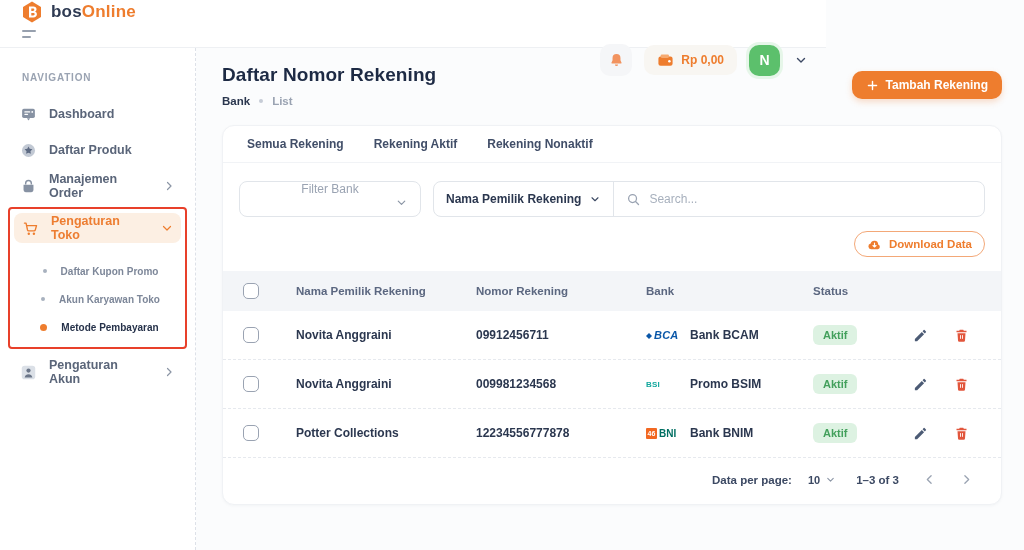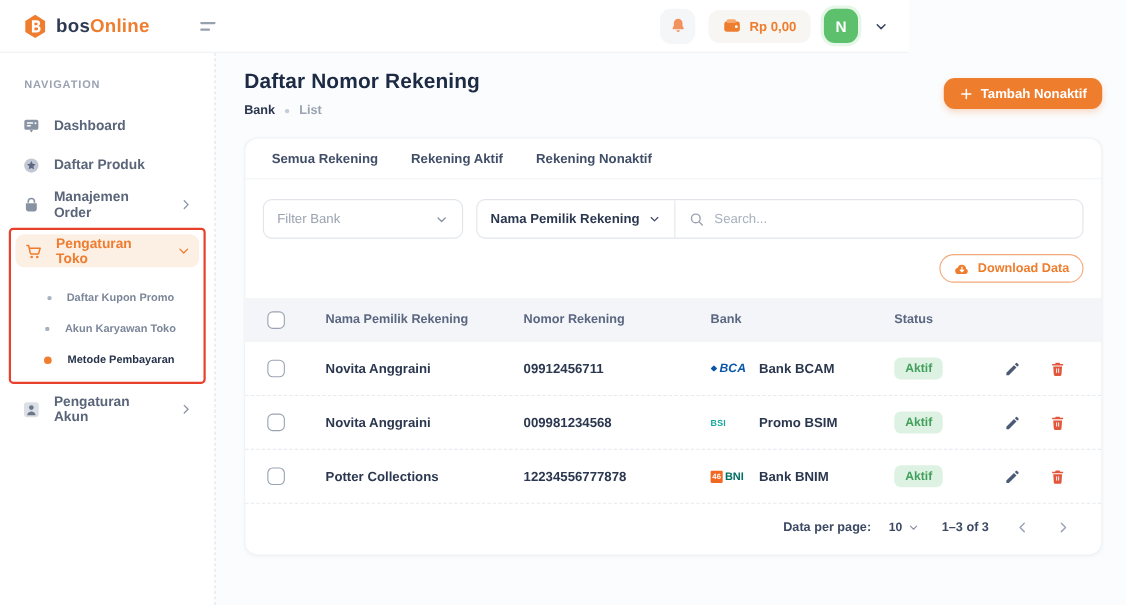--- a/index.html
+++ b/index.html
@@ -3,21 +3,21 @@
 <meta charset="utf-8">
 <style>
   * { margin:0; padding:0; box-sizing:border-box; }
   html,body { width:1024px; height:550px; }
   body { font-family:"Liberation Sans","DejaVu Sans",sans-serif; background:#fbfcfd; color:#2b374f; overflow:hidden; }
 
   .app { position:relative; width:1024px; height:550px; }
 
   
   .topbar { position:absolute; top:0; left:0; width:826px; height:48px; background:#fff;
-            border-bottom:1px solid #eef0f3; display:flex; align-items:center; z-index:5; }
+            border-bottom:1px solid #eef0f3; display:flex; align-items:flex-start; z-index:5;flex-direction:column; }
   .logo { display:flex; align-items:center; gap:7px; padding-left:20px; width:160px; cursor:pointer; }
   .logo-mark { width:24px; height:24px; }
   .logo-text { font-size:17px; font-weight:800; letter-spacing:.2px; }
   .logo-text .bos { color:#2e3a52; }
   .logo-text .online { color:#ee7d2e; }
   .burger { margin-left:16px; display:flex; flex-direction:column; gap:4px; cursor:pointer; padding:6px; }
   .burger i { display:block; height:2px; border-radius:2px; background:#97a0ae; }
   .burger i:nth-child(1){ width:14px; }
   .burger i:nth-child(2){ width:9px; }
   .topbar-right { margin-left:auto; display:flex; align-items:center; gap:12px; padding-right:18px; }
@@ -57,21 +57,21 @@
                  padding:0 14px; cursor:pointer; box-shadow:0 3px 6px rgba(238,125,46,.25); }
 
   
   .card { margin-top:18px; width:780px; background:#fff; border:1px solid #f0f2f5; border-radius:12px;
           box-shadow:0 1px 3px rgba(25,39,70,.04); padding-bottom:16px; }
   .tabs { display:flex; gap:30px; padding:0 24px; height:37px; align-items:center; border-bottom:1px solid #f1f3f6; }
   .tab { font-size:12px; font-weight:700; color:#414e68; cursor:pointer; }
 
   .filter-row { display:flex; gap:12px; padding:18px 16px 0 16px; }
   .select-box { width:182px; height:36px; border:1px solid #e1e5ea; border-radius:8px; display:flex; align-items:center;
-                padding:0 12px; cursor:pointer; }
+                padding:0 12px; cursor:pointer;flex-direction:column; }
   .select-box .ph { font-size:12px; color:#9aa3b2; }
   .select-box .chev { margin-left:auto; display:flex; }
   .combo { flex:1; height:36px; border:1px solid #e1e5ea; border-radius:8px; display:flex; align-items:stretch; overflow:hidden; }
   .combo-select { display:flex; align-items:center; gap:8px; padding:0 12px; border-right:1px solid #e1e5ea; cursor:pointer; }
   .combo-select .lbl { font-size:12px; font-weight:700; color:#2b374f; white-space:nowrap; }
   .combo-search { flex:1; display:flex; align-items:center; gap:8px; padding:0 12px; }
   .combo-search input { border:none; outline:none; flex:1; font-family:inherit; font-size:12px; color:#2b374f; background:transparent; }
   .combo-search input::placeholder { color:#a7b0bd; }
 
   .dl-row { display:flex; justify-content:flex-end; padding:14px 16px 0 0; }
@@ -251,21 +251,21 @@
         <div class="breadcrumb">
           <span class="crumb-a">Bank</span>
           <span class="crumb-dot"></span>
           <span class="crumb-b">List</span>
         </div>
       </div>
       <button class="btn-primary">
         <svg width="13" height="13" viewBox="0 0 24 24">
           <path d="M12 4.5v15M4.5 12h15" stroke="#fff" stroke-width="2.6" stroke-linecap="round"></path>
         </svg>
-        <span>Tambah Nonaktif</span>
+        <span>Tambah Rekening</span>
       </button>
     </div>
 
     <div class="card">
 
       <div class="tabs">
         <span class="tab">Semua Rekening</span>
         <span class="tab">Rekening Aktif</span>
         <span class="tab">Rekening Nonaktif</span>
       </div>

